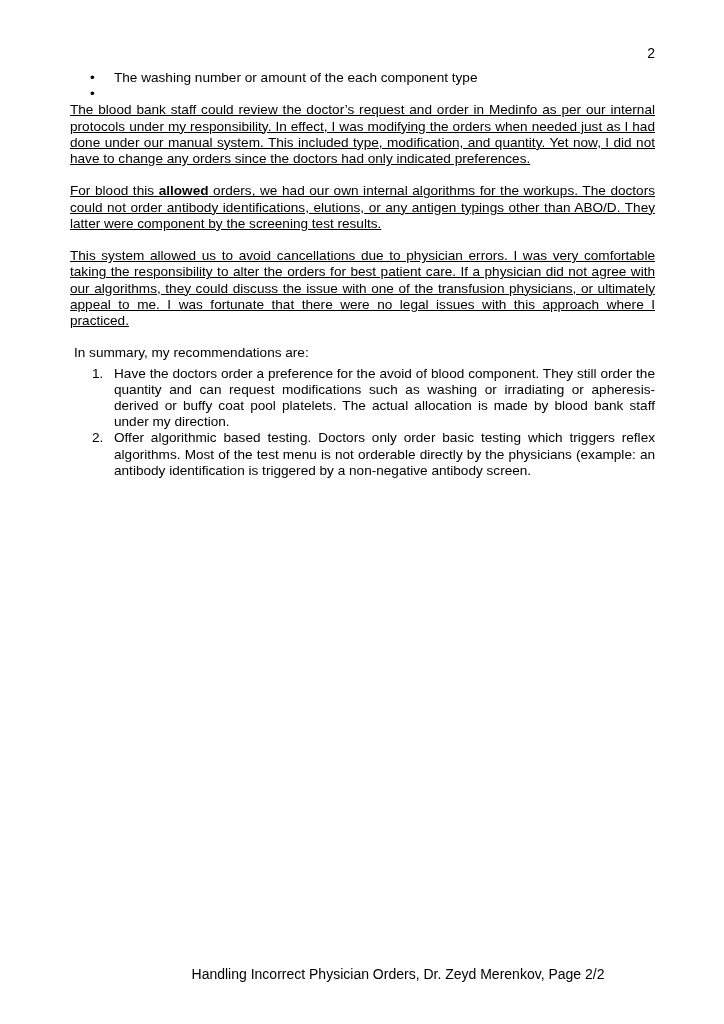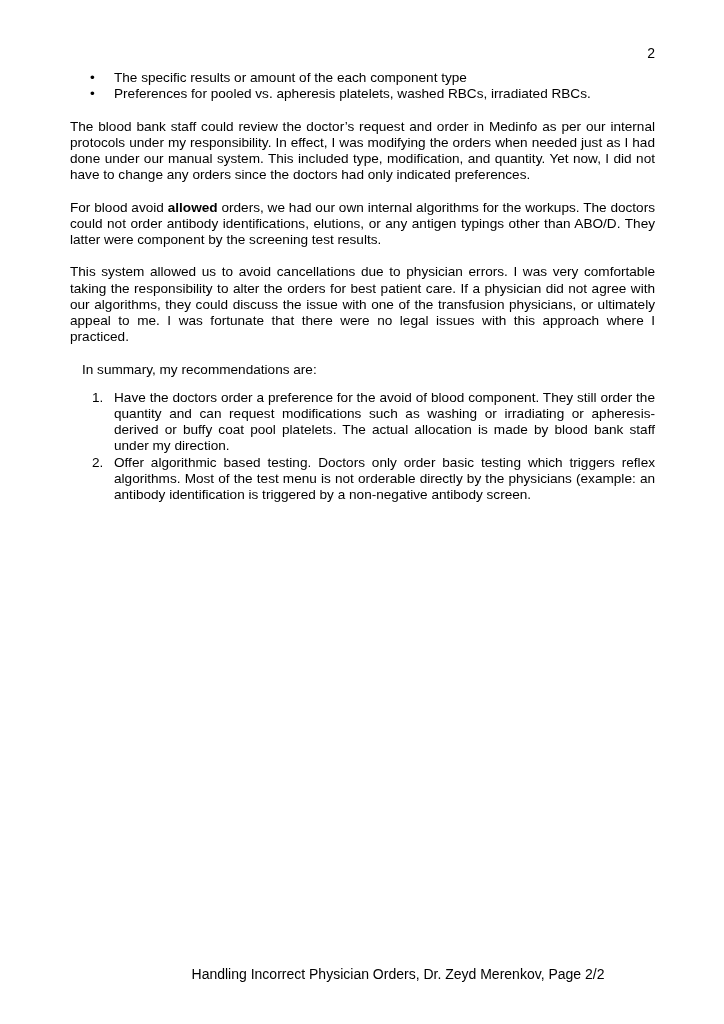--- a/index.html
+++ b/index.html
@@ -4,49 +4,48 @@
   <style>
     html, body { margin: 0; padding: 0; background: #ffffff; }
     body { width: 724px; height: 1024px; position: relative; overflow: hidden;
       font-family: "Liberation Sans", sans-serif; color: #000; }
     .page-number { position: absolute; top: 45px; right: 69px; font-size: 14px; }
     .content { position: absolute; left: 70px; top: 70px; width: 585px;
       font-size: 13.6px; line-height: 16.2px; }
     .bullets { margin: 0; padding: 0; list-style: none; }
     .bullets li { position: relative; padding-left: 44px; }
     .bullets li .dot { position: absolute; left: 20px; top: 0; }
-    p { margin: 0 0 16.2px 0; text-align: justify; }
+    p { margin: 0 0 16.2px 0; text-align: justify; text-decoration: underline; }
     .bullets { margin-bottom: 16.2px; }
     .olist { margin: 0; padding: 0; list-style: none; }
     .olist li { position: relative; padding-left: 44px; text-align: justify; }
     .olist li .num { position: absolute; left: 22px; top: 0; }
-    .summary-intro { margin: 12px; }
+    .summary-intro { margin: 4px; }
     .footer { position: absolute; top: 966px; left: 0; width: 724px; text-align: center;
       font-size: 14px; padding-left: 36px; }
   </style>
 </head>
 <body>
 
 <div class="page-number">2</div>
 
 <div class="content">
   <ul class="bullets">
     <li>
       <span class="dot">•</span>
-      <span>The specific results or amount of the each component type</span>
+      <span>The washing number or amount of the each component type</span>
     </li>
     <li>
       <span class="dot">•</span>
-      <span>Preferences for pooled vs. apheresis platelets, washed RBCs, irradiated RBCs.</span>
     </li>
   </ul>
 
   <p>The blood bank staff could review the doctor’s request and order in Medinfo as per our internal protocols under my responsibility.  In effect, I was modifying the orders when needed just as I had done under our manual system.  This included type, modification, and quantity.  Yet now, I did not have to change any orders since the doctors had only indicated preferences.</p>
 
-  <p><span>For blood avoid </span><b>allowed</b><span> orders, we had our own internal algorithms for the workups.  The doctors could not order antibody identifications, elutions, or any antigen typings other than ABO/D.  They latter were component by the screening test results.</span></p>
+  <p><span>For blood this </span><b>allowed</b><span> orders, we had our own internal algorithms for the workups.  The doctors could not order antibody identifications, elutions, or any antigen typings other than ABO/D.  They latter were component by the screening test results.</span></p>
 
   <p>This system allowed us to avoid cancellations due to physician errors.  I was very comfortable taking the responsibility to alter the orders for best patient care.  If a physician did not agree with our algorithms, they could discuss the issue with one of the transfusion physicians, or ultimately appeal to me.  I was fortunate that there were no legal issues with this approach where I practiced.</p>
 
   <div class="summary-intro">In summary, my recommendations are:</div>
   <ol class="olist">
     <li>
       <span class="num">1.</span>
       <span>Have the doctors order a preference for the avoid of blood component.  They still order the quantity and can request modifications such as washing or irradiating or apheresis-derived or buffy coat pool platelets.  The actual allocation is made by blood bank staff under my direction.</span>
     </li>
     <li>

